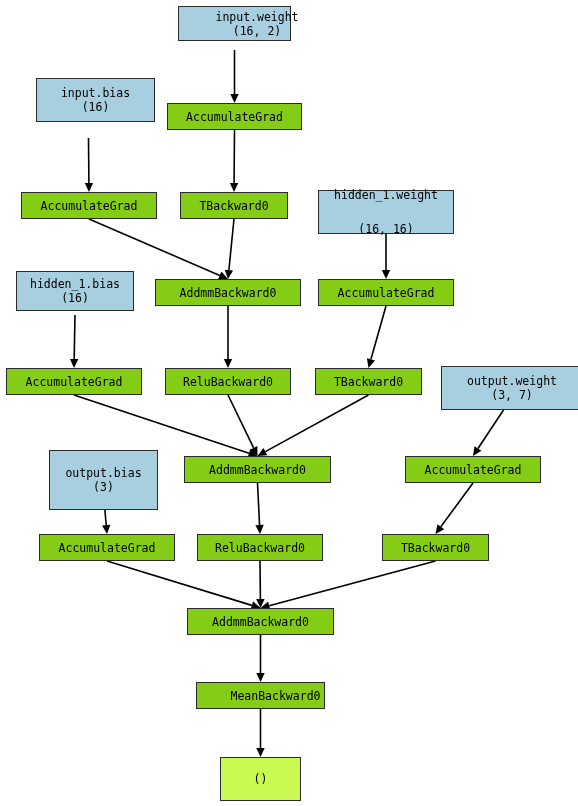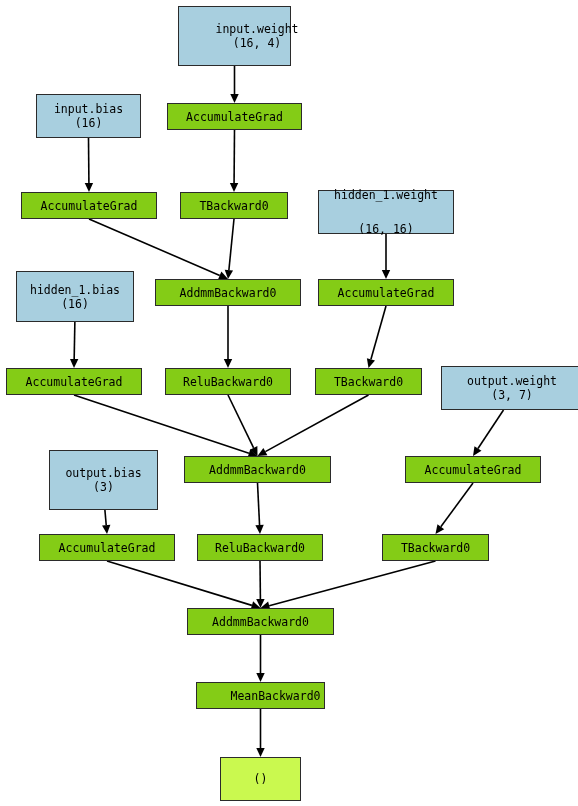--- a/index.html
+++ b/index.html
@@ -91,27 +91,27 @@
       <polygon points="260.5,608 250.66471650258563,609.3810135862796 253.12400456692103,601.349083418716" fill="#000000"></polygon>
       <line x1="260" y1="561" x2="260.40426073656374" y2="599.0005092369936" stroke="#000000" stroke-width="1.6"></line>
       <polygon points="260.5,608 256.2044983804941,599.0451875599305 264.6040230926334,598.9558309140567" fill="#000000"></polygon>
       <line x1="435.5" y1="561" x2="269.19197885619957" y2="605.6655828214779" stroke="#000000" stroke-width="1.6"></line>
       <polygon points="260.5,608 268.10258417288924,601.609326021918 270.2813735395099,609.7218396210377" fill="#000000"></polygon>
       <line x1="260.5" y1="635" x2="260.5" y2="673" stroke="#000000" stroke-width="1.6"></line>
       <polygon points="260.5,682 256.3,673 264.7,673" fill="#000000"></polygon>
       <line x1="260.5" y1="709" x2="260.5" y2="748" stroke="#000000" stroke-width="1.6"></line>
       <polygon points="260.5,757 256.3,748 264.7,748" fill="#000000"></polygon>
     </svg>
-<div class="node param" style="left: 178px; top: 6px; width: 113px; height: 60px; padding-left: 45px;"><span class="ln1">input.weight</span><span class="ln2">(16, 4)</span></div>
-    <div class="node param" style="left: 36px; top: 94px; width: 105px; height: 44px;"><span class="ln1">input.bias</span><span class="ln2">(16)</span></div>
+<div class="node param" style="left: 178px; top: 6px; width: 113px; height: 35px; padding-left: 45px;"><span class="ln1">input.weight</span><span class="ln2">(16, 2)</span></div>
+    <div class="node param" style="left: 36px; top: 78px; width: 119px; height: 44px;"><span class="ln1">input.bias</span><span class="ln2">(16)</span></div>
     <div class="node op" style="left: 167px; top: 103px; width: 135px; height: 27px;"><span class="ln1">AccumulateGrad</span></div>
     <div class="node op" style="left: 21px; top: 192px; width: 136px; height: 27px;"><span class="ln1">AccumulateGrad</span></div>
     <div class="node op" style="left: 180px; top: 192px; width: 108px; height: 27px;"><span class="ln1">TBackward0</span></div>
     <div class="node param" style="left: 318px; top: 190px; width: 136px; height: 44px; gap: 20px;"><span class="ln1">hidden_1.weight</span><span class="ln2">(16, 16)</span></div>
-    <div class="node param" style="left: 16px; top: 271px; width: 118px; height: 51px;"><span class="ln1">hidden_1.bias</span><span class="ln2">(16)</span></div>
+    <div class="node param" style="left: 16px; top: 271px; width: 118px; height: 40px;"><span class="ln1">hidden_1.bias</span><span class="ln2">(16)</span></div>
     <div class="node op" style="left: 155px; top: 279px; width: 146px; height: 27px;"><span class="ln1">AddmmBackward0</span></div>
     <div class="node op" style="left: 318px; top: 279px; width: 136px; height: 27px;"><span class="ln1">AccumulateGrad</span></div>
     <div class="node op" style="left: 6px; top: 368px; width: 136px; height: 27px;"><span class="ln1">AccumulateGrad</span></div>
     <div class="node op" style="left: 165px; top: 368px; width: 126px; height: 27px;"><span class="ln1">ReluBackward0</span></div>
     <div class="node op" style="left: 315px; top: 368px; width: 107px; height: 27px;"><span class="ln1">TBackward0</span></div>
     <div class="node param" style="left: 441px; top: 366px; width: 142px; height: 44px;"><span class="ln1">output.weight</span><span class="ln2">(3, 7)</span></div>
     <div class="node param" style="left: 49px; top: 450px; width: 109px; height: 60px;"><span class="ln1">output.bias</span><span class="ln2">(3)</span></div>
     <div class="node op" style="left: 184px; top: 456px; width: 147px; height: 27px;"><span class="ln1">AddmmBackward0</span></div>
     <div class="node op" style="left: 405px; top: 456px; width: 136px; height: 27px;"><span class="ln1">AccumulateGrad</span></div>
     <div class="node op" style="left: 39px; top: 534px; width: 136px; height: 27px;"><span class="ln1">AccumulateGrad</span></div>

